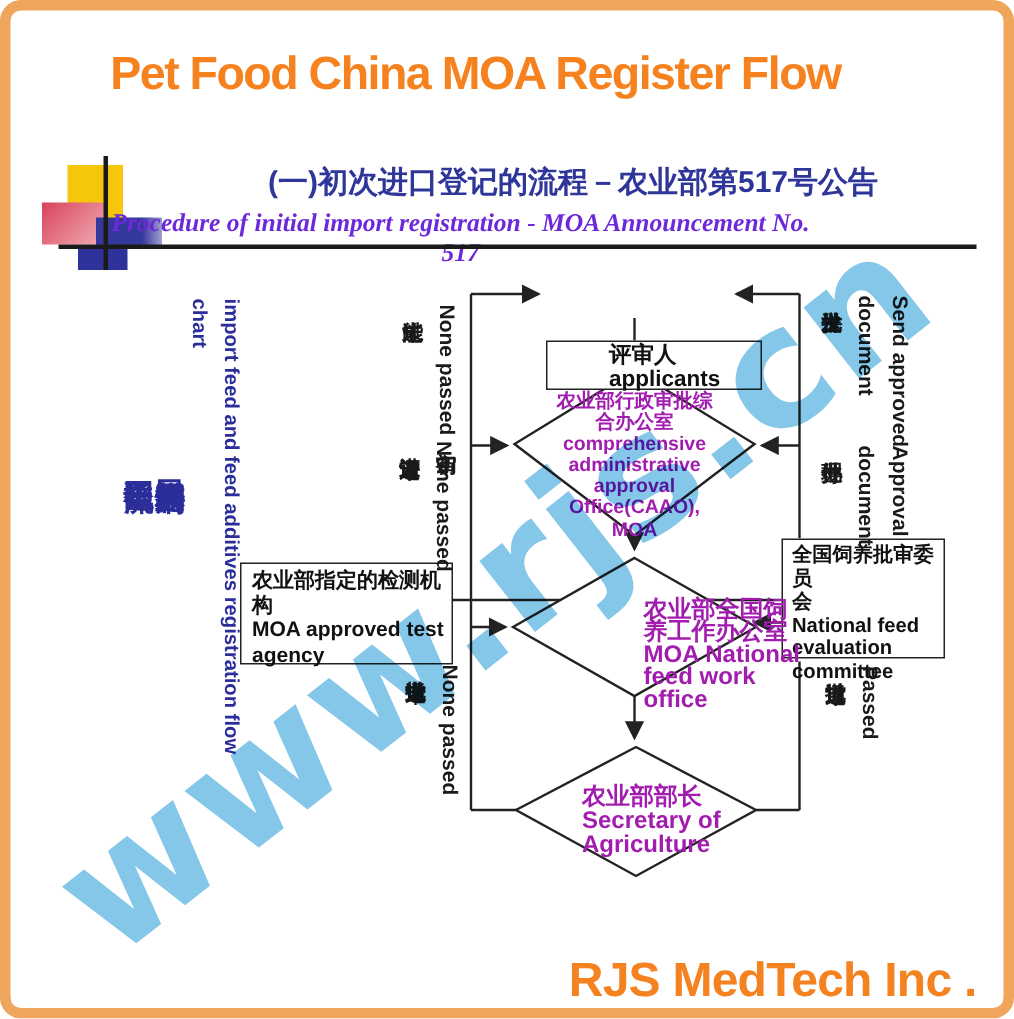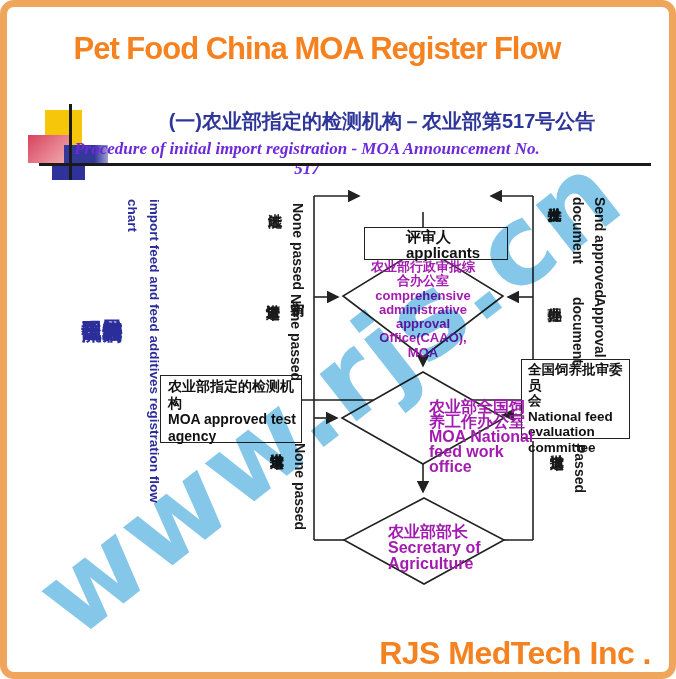--- a/index.html
+++ b/index.html
@@ -57,21 +57,21 @@
 <div class="page">
 
   <div class="abs title">Pet Food China MOA Register Flow</div>
 
   <div class="abs dec-yellow"></div>
   <div class="abs dec-red"></div>
   <div class="abs dec-blue"></div>
   <div class="abs dec-navy"></div>
   <div class="abs dec-vline"></div>
 
-  <div class="abs hdr-zh">(一)农业部指定的检测机构－农业部第517号公告</div>
+  <div class="abs hdr-zh">(一)初次进口登记的流程－农业部第517号公告</div>
   <div class="abs hdr-en">Procedure of initial import registration - MOA Announcement No. 517</div>
   <div class="abs dec-hline"></div>
 
   <div class="abs vtext side-en">import feed and feed additives registration flow
 chart</div>
   <div class="abs vtext side-zh">进口饲料和饲料添加剂
 登记流程图</div>
 
   <svg class="abs connectors" viewBox="0 0 676 679" xmlns="http://www.w3.org/2000/svg">
     <defs>

